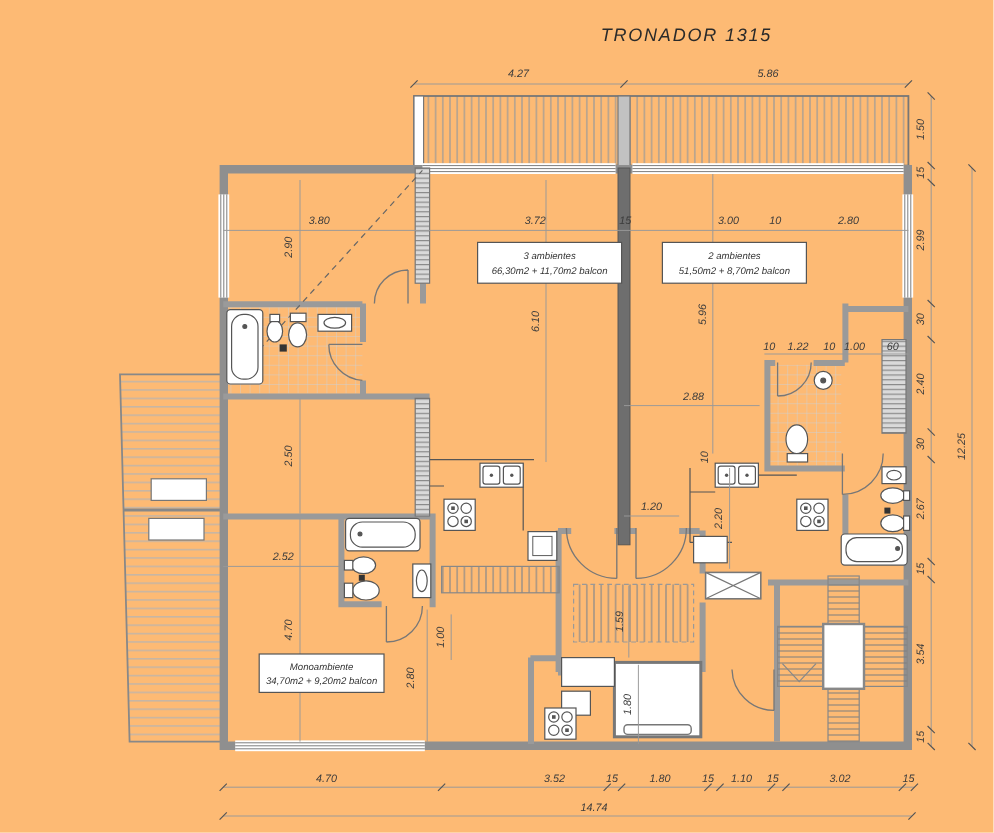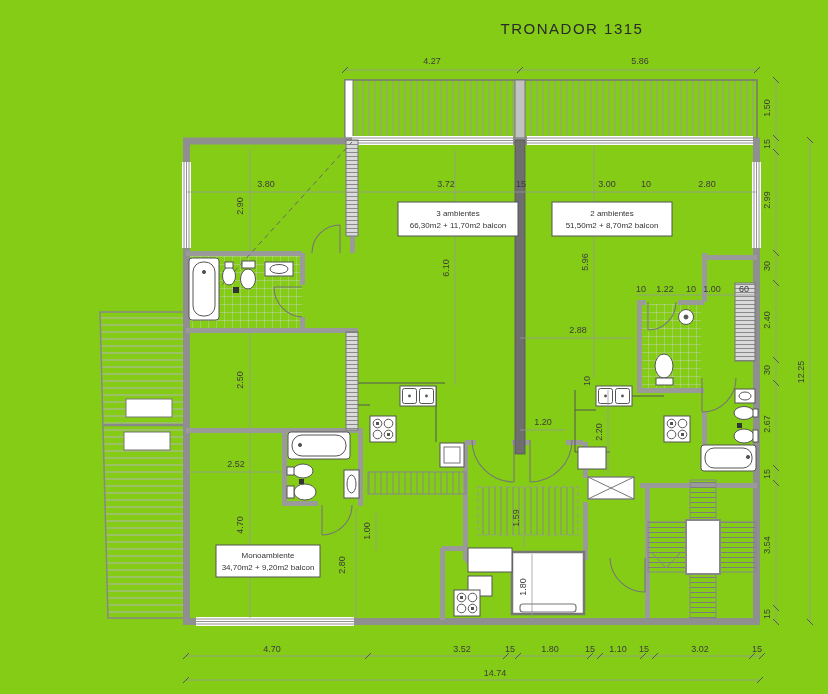--- a/index.html
+++ b/index.html
@@ -1,17 +1,17 @@
 <!DOCTYPE html>
 <html><head>
 <meta charset="utf-8">
 <style>
   html,body{margin:0;padding:0;background:#ffffff;}
-  #stage{position:relative;width:828px;height:694px;background:#84cc16;overflow:hidden;
-         font-family:"Liberation Sans",sans-serif;}
+  #stage{position:relative;width:828px;height:694px;background:#fdba74;overflow:hidden;
+         font-family:"Liberation Sans",sans-serif;font-style:italic;}
   svg{position:absolute;left:0;top:0;}
   text{fill:#3c3c3c;font-size:9.5px;font-family:"Liberation Sans",sans-serif;}
   .ttl{font-size:15px;letter-spacing:1.5px;fill:#2a2a2a;}
   .apt{font-size:8px;fill:#333;}
   .dim{font-size:9px;}
 </style>
 </head>
 <body>
 
 <div id="stage">

